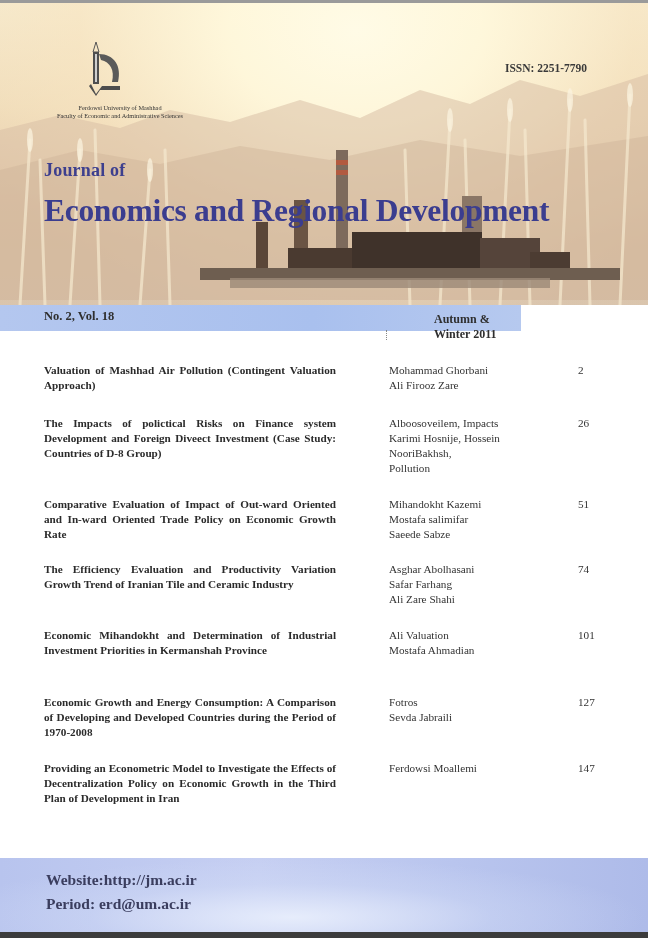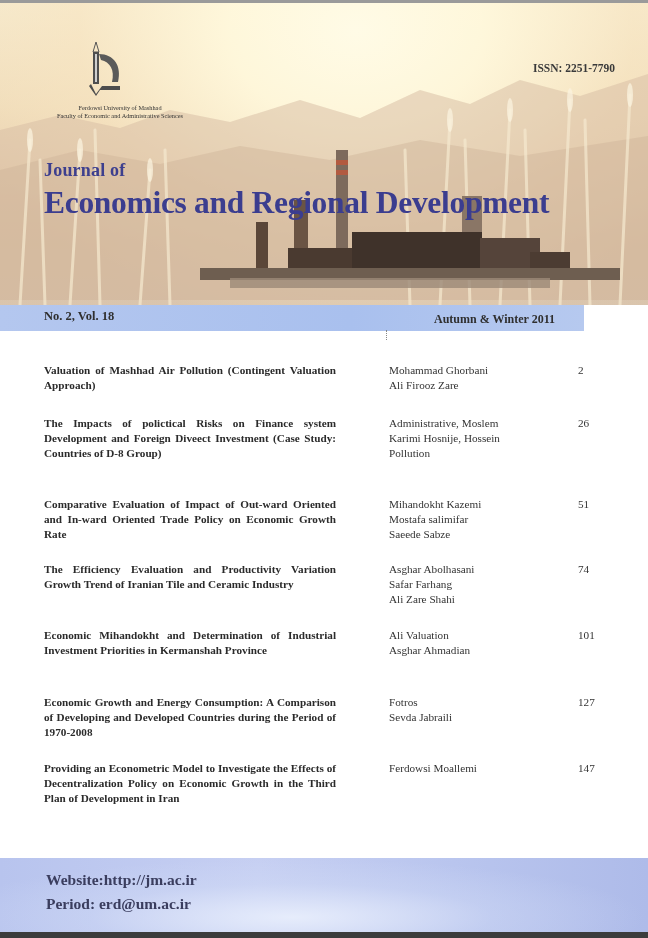--- a/index.html
+++ b/index.html
@@ -20,28 +20,28 @@
   }
   .cover .topline { position: absolute; left: 0; top: 0; width: 648px; height: 3px; background: #9a9a9a; }
   .hills {
     position: absolute; left: 0; top: 60px; width: 648px; height: 240px;
   }
   .grass { position: absolute; left: 0; top: 0; width: 648px; height: 305px; }
 
   .logo { position: absolute; left: 88px; top: 40px; width: 40px; height: 58px; }
   .univ { position: absolute; left: 40px; top: 104px; width: 160px; text-align: center; font-size: 6.3px; line-height: 8px; color: #333; }
   .univ div { white-space: nowrap; }
-  .issn { position: absolute; left: 505px; top: 62px; font-size: 11.5px; font-weight: bold; color: #3a3a3a; margin-left: 28px; }
+  .issn { position: absolute; left: 505px; top: 62px; font-size: 11.5px; font-weight: bold; color: #3a3a3a; }
 
   .j-of { position: absolute; left: 44px; top: 160px; font-size: 18px; font-weight: bold; color: #3d3f8e; letter-spacing: 0.2px; }
-  .j-title { position: absolute; left: 44px; top: 185px; font-size: 31.5px; font-weight: bold; color: #3b3d8f; white-space: nowrap; letter-spacing: -0.3px; }
+  .j-title { position: absolute; left: 44px; top: 193px; font-size: 31.5px; font-weight: bold; color: #3b3d8f; white-space: nowrap; letter-spacing: -0.3px; }
 
   
   .band {
-    position: absolute; left: 0; top: 305px; width: 584px; height: 26px;
+    position: absolute; left: 0; top: 305px; width: 521px; height: 26px;
     background: linear-gradient(90deg, #b4c7ef 0%, #a9c0ee 60%, #b6c9ef 100%);
   }
   .band .no { position: absolute; left: 44px; top: 4px; font-size: 12.5px; font-weight: bold; color: #2f2f2f; }
   .band .season { position: absolute; left: 434px; top: 7px; font-size: 12px; font-weight: bold; color: #2f2f2f; }
 
   
   .toc { position: absolute; left: 0; top: 0; width: 648px; }
   .entry { position: absolute; left: 0; width: 648px; }
   .entry .title {
     position: absolute; left: 44px; width: 292px;
@@ -155,22 +155,23 @@
       <div class="authors">
         <div>Mohammad Ghorbani</div>
         <div>Ali Firooz Zare</div>
       </div>
       <div class="pg">2</div>
     </div>
 
     <div class="entry" style="top:416px;">
       <div class="title">The Impacts of polictical Risks on Finance system Development and Foreign Diveect Investment (Case Study: Countries of D-8 Group)</div>
       <div class="authors">
-        <div>Administrative, Moslem</div>
+        <div>Alboosoveilem, Impacts</div>
         <div>Karimi Hosnije, Hossein</div>
+        <div>NooriBakhsh,</div>
         <div>Pollution</div>
       </div>
       <div class="pg">26</div>
     </div>
 
     <div class="entry" style="top:497px;">
       <div class="title">Comparative Evaluation of Impact of Out-ward Oriented and In-ward Oriented Trade Policy on Economic Growth Rate</div>
       <div class="authors">
         <div>Mihandokht Kazemi</div>
         <div>Mostafa salimifar</div>
@@ -186,21 +187,21 @@
         <div>Safar Farhang</div>
         <div>Ali Zare Shahi</div>
       </div>
       <div class="pg">74</div>
     </div>
 
     <div class="entry" style="top:628px;">
       <div class="title">Economic Mihandokht and Determination of Industrial Investment Priorities in Kermanshah Province</div>
       <div class="authors">
         <div>Ali Valuation</div>
-        <div>Asghar Ahmadian</div>
+        <div>Mostafa Ahmadian</div>
       </div>
       <div class="pg">101</div>
     </div>
 
     <div class="entry" style="top:695px;">
       <div class="title">Economic Growth and Energy Consumption: A Comparison of Developing and Developed Countries during the Period of 1970-2008</div>
       <div class="authors">
         <div>Fotros</div>
         <div>Sevda Jabraili</div>
       </div>

